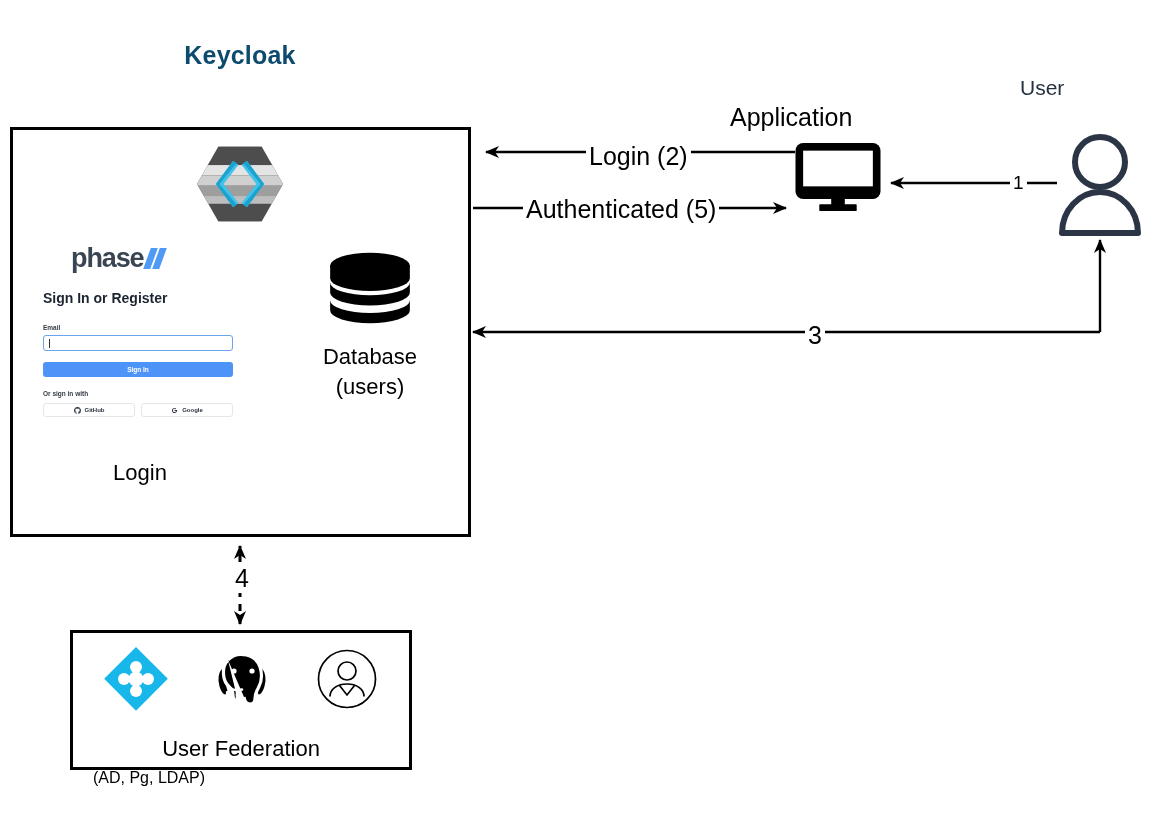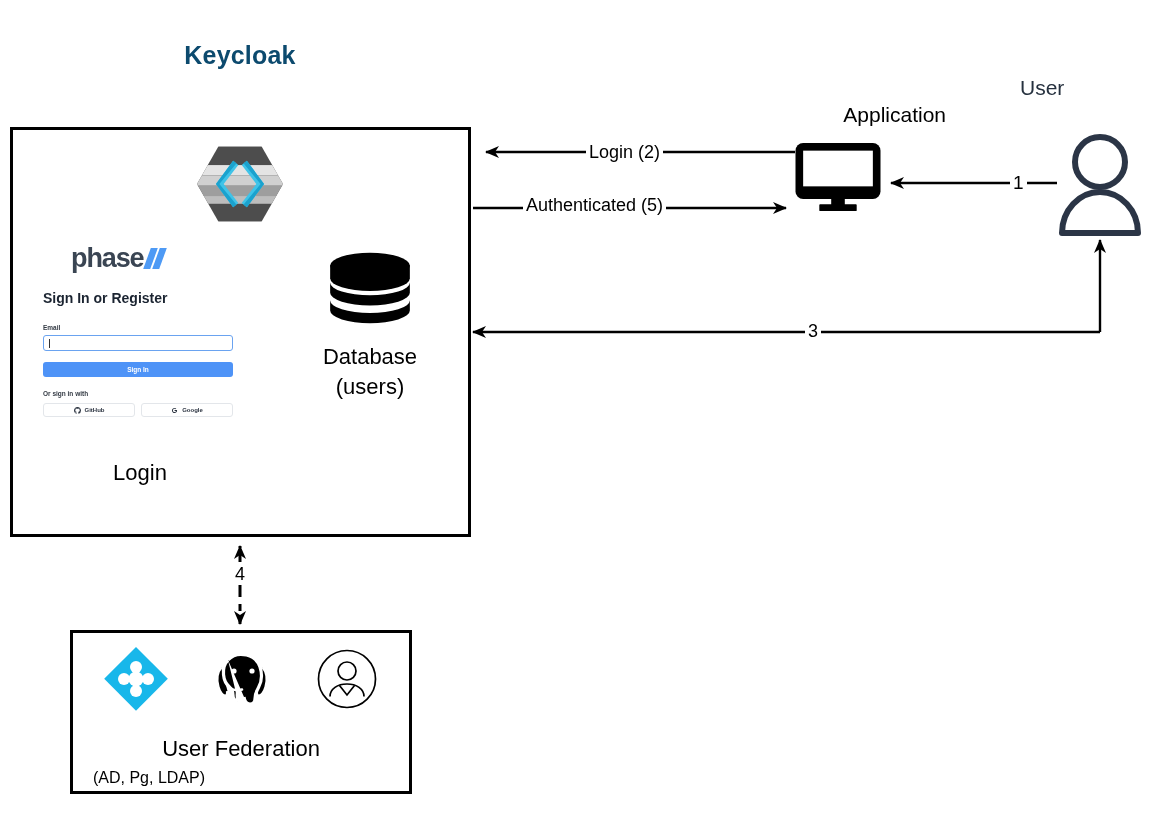--- a/index.html
+++ b/index.html
@@ -20,21 +20,21 @@
     font-size: 25px; font-weight: bold; color: #0c4a6e;
     letter-spacing: .2px;
   }
   .subtitle-domain {
     left: 60px; top: 99px; width: 360px;
     text-align: center;
     font-size: 22px; color: #000;
   }
   .label-application {
     left: 730px; top: 103px; width: 216px;
-    text-align: right; font-size: 21px; color: #000;
+    text-align: left; font-size: 25px; color: #000;
   }
   .label-user {
     left: 1020px; top: 76px; width: 160px;
     text-align: left; font-size: 21px; color: #26313f;
   }
 
   
   .box-keycloak {
     left: 10px; top: 127px; width: 461px; height: 410px;
     border: 3px solid #000; background: #fff;
@@ -97,42 +97,42 @@
   .lc-social .btn svg { display:block; }
 
   
   .monitor { left: 795px; top: 143px; width: 86px; height: 68px; }
 
   
   .user-person { left: 1058px; top: 134px; width: 84px; height: 102px; }
 
   
   .box-federation {
-    left: 70px; top: 630px; width: 342px; height: 164px;
+    left: 70px; top: 630px; width: 342px; height: 140px;
     border: 3px solid #000; background:#fff;
   }
   .fed-icons {
     position:absolute; left: 0; top: 14px; width: 100%;
     display:flex; justify-content:center; align-items:center; gap: 40px;
   }
   .fed-title {
     position:absolute; left:0; top: 103px; width:100%;
     text-align:center; font-size: 22px; color:#000;
   }
   .fed-sub {
     position:absolute; left:0; top: 136px; width:100%;
     text-align:left; font-size: 16px; color:#000;padding-left:20px;
   }
 
   
   .wires { left:0; top:0; width:1156px; height:822px; pointer-events:none; }
 
   
   .wire-label {
-    font-size: 18px; color: #000; background: #fff;
+    font-size: 25px; color: #000; background: #fff;
     padding: 0 3px; white-space: nowrap;
   }
   .lbl-login2   { left: 586px; top: 142px; }
   .lbl-auth5    { left: 523px; top: 195px; }
   .lbl-one      { left: 1010px; top: 172px; font-size: 19px; }
   .lbl-three    { left: 805px; top: 321px; }
   .lbl-four     { left: 232px; top: 564px; }
 </style>
 </head>
 <body>

